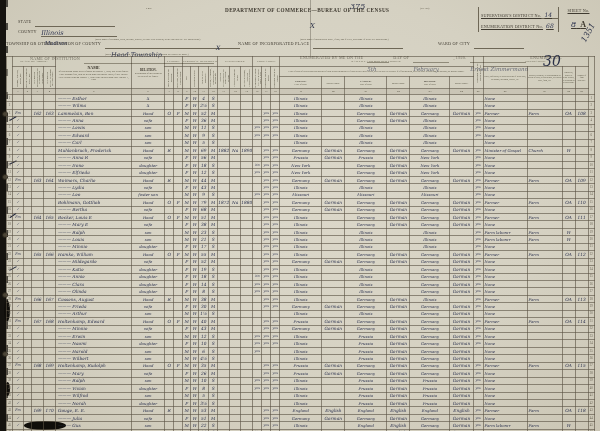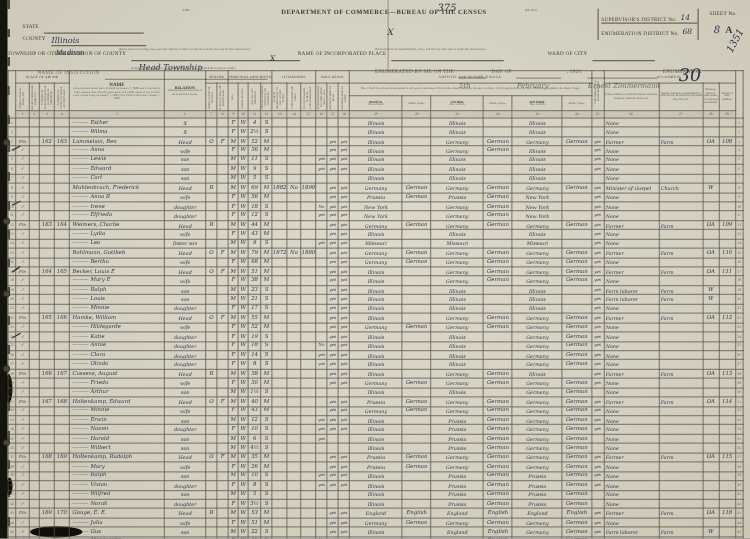--- a/index.html
+++ b/index.html
@@ -21,21 +21,21 @@
   .micro{font-size:2.4px;color:#55503f;}
   .abs{position:absolute;white-space:nowrap;}
   .bold{font-weight:bold;}
   .blank{display:inline-block;border-bottom:.6px solid #6e6756;height:5px;vertical-align:bottom;}
 
   
   .hw{font-family:"DejaVu Serif",serif;font-style:italic;color:#2e3450;}
   .hw-big{font-family:"DejaVu Serif",serif;font-style:italic;color:#2b3148;}
 
   
-  .rbox{position:absolute;left:478px;top:7px;width:119px;height:25px;border-left:.6px solid #6e6756;display:flex;}
+  .rbox{position:absolute;left:478px;top:7px;width:119px;height:25px;border-left:.6px solid #6e6756;display:flex;text-decoration:underline;}
   .rbox .dcol{width:80px;border-right:.6px solid #6e6756;padding:1px 0 0 2px;box-sizing:border-box;}
   .rbox .scol{flex:1;text-align:center;padding-top:1px;}
   .rbox .row{height:10px;display:flex;align-items:flex-end;}
 
   
   table.census{position:absolute;left:6px;top:56px;width:589px;border-collapse:collapse;table-layout:fixed;}
   table.census th,table.census td{border:.6px solid rgba(90,83,68,.62);padding:0;margin:0;overflow:hidden;
     font-weight:normal;text-align:center;vertical-align:middle;}
   thead th{background:rgba(210,205,190,.35);}
   .g{font-size:2.8px;font-weight:bold;letter-spacing:.2px;white-space:nowrap;height:9px;color:#46412f;}

